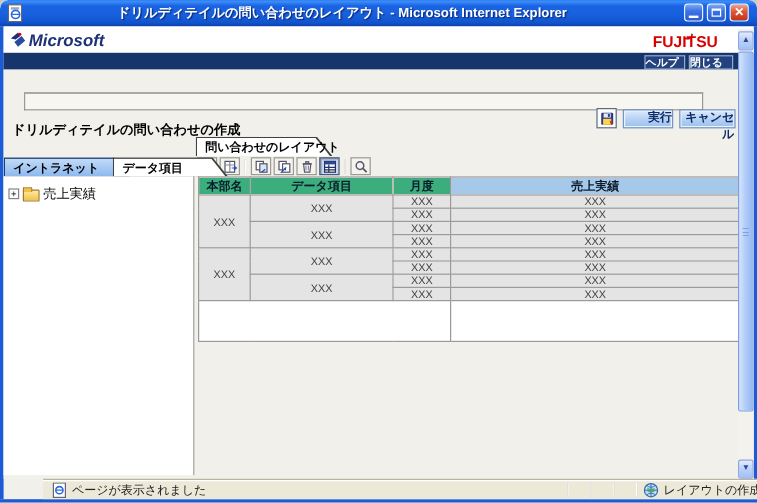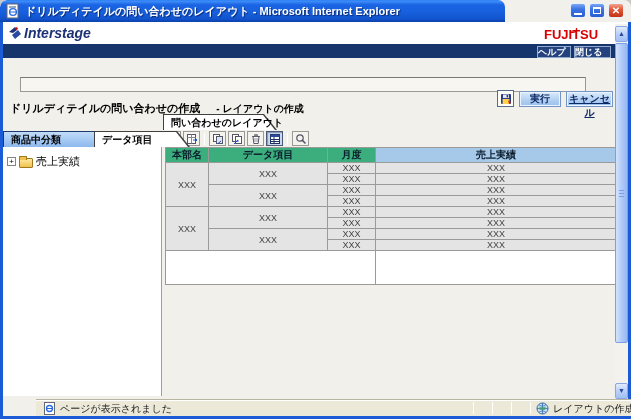--- a/index.html
+++ b/index.html
@@ -4,23 +4,24 @@
 <style>
   * { margin:0; padding:0; box-sizing:border-box; }
   html,body { background:#c8c8c8; }
   body { font-family:"Liberation Sans", sans-serif; }
   #window {
     position:relative; width:631px; height:419px; overflow:hidden;
     border-radius:7px 7px 0 0; background:#f1f0ea;
   }
   
   .titlebar{
-    position:absolute; left:0; top:0; width:505px; height:22px;
+    position:absolute; left:0; top:0; width:631px; height:22px;
     background:linear-gradient(180deg,#2a80f4 0%,#3d8cf8 6%,#1a64e4 22%,#1760dd 55%,#1254ce 85%,#0c41ab 100%);
     border-radius:7px 7px 0 0;
+    text-align:center;
   }
   .tb-icon{ position:absolute; left:5px; top:3px; width:16px; height:16px; }
   .tb-title{
     position:absolute; left:25px; top:0; width:520px; height:22px; line-height:22px;
     color:#fff; font-size:11px; font-weight:bold; white-space:nowrap; overflow:hidden;
     text-shadow:1px 1px 1px rgba(0,20,80,.7);
   }
   .tb-btn{
     position:absolute; top:3px; width:16px; height:15px; border-radius:3px;
     border:1px solid #e8f0ff; display:flex; align-items:center; justify-content:center;
@@ -60,24 +61,24 @@
     background:#f7f6f1; border:1px solid #9a9a94; border-top-color:#7a7a74;
     font-size:10px; padding:0 3px;
   }
   .save-btn{
     position:absolute; left:497px; top:90px; width:17px; height:17px;
     background:#fdfdf8; border:1px solid #5a6a8a; display:flex; align-items:center; justify-content:center; cursor:default;
   }
   .cmd-btn{
     position:absolute; top:91px; height:16px; font-size:10px; font-weight:bold; color:#0d2a66;
     background:linear-gradient(180deg,#dcebfc 0%,#b4d0f2 55%,#9cc0ee 100%);
-    border:1px solid #7494c4; box-shadow:inset 0 0 0 1px #eaf4ff; text-align:center; line-height:14px; cursor:default;
+    border:1px solid #7494c4; box-shadow:inset 0 0 0 1px #eaf4ff; text-align:right; line-height:14px; cursor:default;
   }
   .exec-btn{ left:519px; width:42px; }
-  .cancel-btn{ left:566px; width:47px;text-decoration:underline; }
+  .cancel-btn{ left:566px; width:47px; }
   
   .tab{ position:absolute; height:16px; z-index:3; cursor:default;padding-left:44px; }
   .tab .tab-border{ position:absolute; inset:0; clip-path:polygon(0 0,calc(100% - 13px) 0,100% 100%,0 100%); }
   .tab .tab-fill{ position:absolute; left:1px; top:1px; right:2px; bottom:0; clip-path:polygon(0 0,calc(100% - 12px) 0,100% 100%,0 100%); }
   .tab .tab-label{ position:absolute; left:8px; top:2px; font-size:10px; font-weight:bold; color:#000; white-space:nowrap; }
   .blue-tab .tab-border{ background:#1c3a6e; }
   .blue-tab .tab-fill{ background:linear-gradient(180deg,#c2dcf8 0%,#8cb8ee 100%); }
   .white-tab .tab-border{ background:#404040; }
   .white-tab .tab-fill{ background:#fff; }
   .tab-kanri{ left:3px; top:131px; width:105px; }
@@ -168,56 +169,55 @@
   <div class="frame-r"></div>
   <div class="frame-b"></div>
 
   <div class="brandbar"></div>
   <div class="logo-interstage">
     <svg width="14" height="14" viewBox="0 0 14 14">
       <path d="M1 6 L7 1 L9 4 L5 7 Z" fill="#1c3176"></path>
       <path d="M4 9 L10 4 L13 8 L7 13 Z" fill="#2a4aa0"></path>
       <circle cx="8.5" cy="2.5" r="1.3" fill="#d80000"></circle>
     </svg>
-    <span class="txt">Interstage</span>
+    <span class="txt">Microsoft</span>
   </div>
   <div class="logo-fujitsu">
     <span class="fj-mark">ر</span>
     <span>FUJITSU</span>
   </div>
 
   <div class="navybar"></div>
   <div class="nav-btn nav-help">ヘルプ</div>
   <div class="nav-btn nav-close">閉じる</div>
 
   <div class="workarea"></div>
 
   <div class="worktitle">
     <span class="main">ドリルディテイルの問い合わせの作成</span>
-    <span class="sub">- レイアウトの作成</span>
   </div>
 
   <input class="name-input" type="text" value="" style="">
 
   <div class="save-btn">
     <svg width="12" height="12" viewBox="0 0 12 12">
       <rect x="1" y="1" width="10" height="10" fill="#2b3b8c" rx="1"></rect>
       <rect x="3" y="1.5" width="6" height="3.5" fill="#e8e8e8"></rect>
       <rect x="6.6" y="2" width="1.6" height="2.4" fill="#2b3b8c"></rect>
       <rect x="2.6" y="6" width="6.8" height="5" fill="#ffd34d"></rect>
       <path d="M8 7 L11 10 L9 11 Z" fill="#d82000"></path>
     </svg>
   </div>
   <div class="cmd-btn exec-btn">実行</div>
   <div class="cmd-btn cancel-btn">キャンセル</div>
 
   <div class="tab blue-tab tab-kanri">
     <div class="tab-border"></div>
     <div class="tab-fill"></div>
-    <span class="tab-label">商品中分類</span>
+    <span class="tab-label">イントラネット</span>
   </div>
   <div class="tab white-tab tab-data">
     <div class="tab-border"></div>
     <div class="tab-fill"></div>
     <span class="tab-label">データ項目</span>
   </div>
 
   <div class="tree-panel">
     <div class="tree-item">
       <span class="plus-box">+</span>

